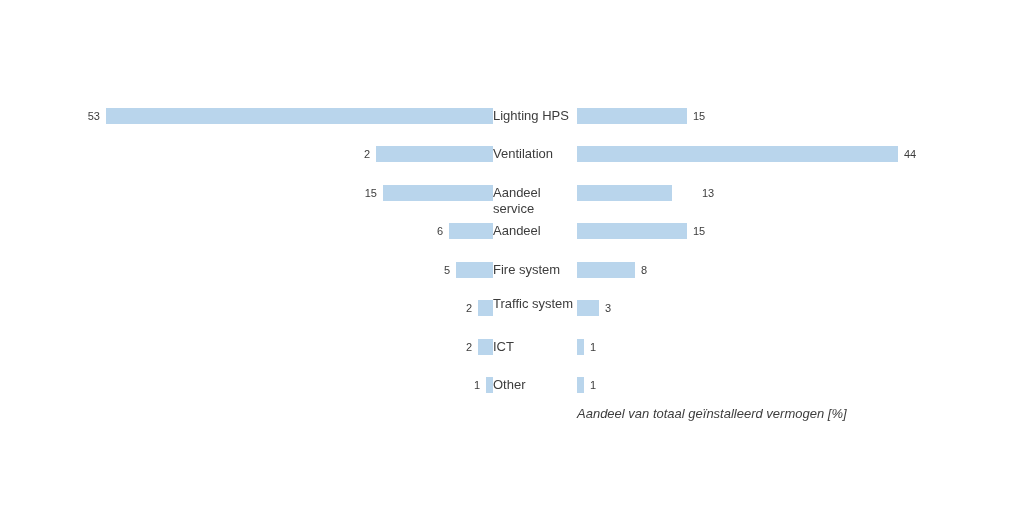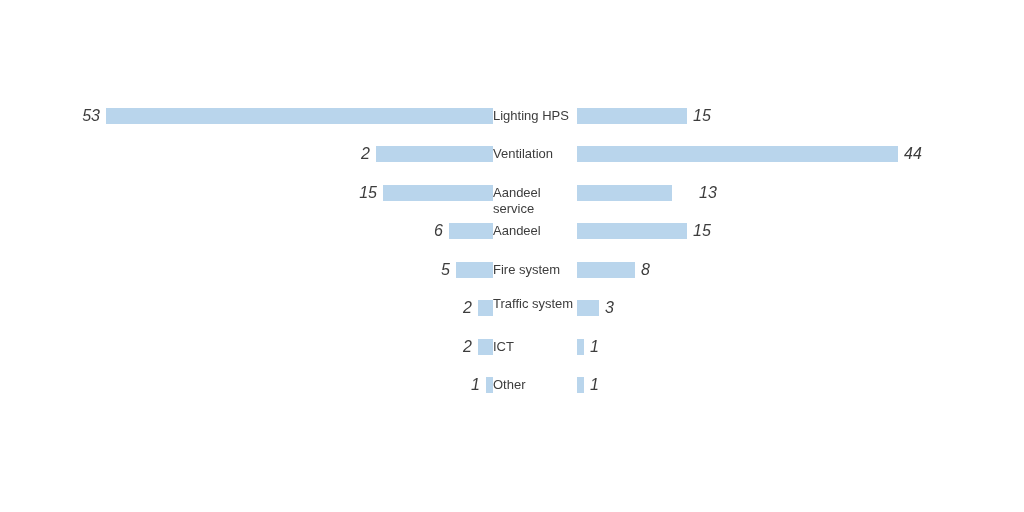--- a/index.html
+++ b/index.html
@@ -18,22 +18,21 @@
     background: #ffffff;
   }
   .bar {
     position: absolute;
     height: 16px;
   }
   .val {
     position: absolute;
     height: 16px;
     line-height: 16px;
-    font-size: 16px;
-    font-style: italic;
+    font-size: 11px;
   }
   .val.left {
     text-align: right;
   }
   .val.right {
     text-align: left;
   }
   .cat {
     position: absolute;
     height: 16px;
@@ -96,13 +95,14 @@
       <div class="bar" style="top: 338.5px; left: 478px; width: 15px; background: rgb(185, 213, 236);"></div>
       <div class="cat" style="top: 338.5px; left: 493px; width: 84px;">ICT</div>
       <div class="bar" style="top: 338.5px; left: 577px; width: 7px; background: rgb(185, 213, 236);"></div>
       <div class="val right" style="top: 338.5px; left: 590px; width: 60px;">1</div>
       <div class="val left" style="top: 377px; left: 420px; width: 60px;">1</div>
       <div class="bar" style="top: 377px; left: 486px; width: 7px; background: rgb(185, 213, 236);"></div>
       <div class="cat" style="top: 377px; left: 493px; width: 84px;">Other</div>
       <div class="bar" style="top: 377px; left: 577px; width: 7px; background: rgb(185, 213, 236);"></div>
       <div class="val right" style="top: 377px; left: 590px; width: 60px;">1</div>
     </div>
+  <div class="axis-label" id="axis-label-right">Aandeel van totaal geïnstalleerd vermogen [%]</div>
 </div>
 
 </body></html>

